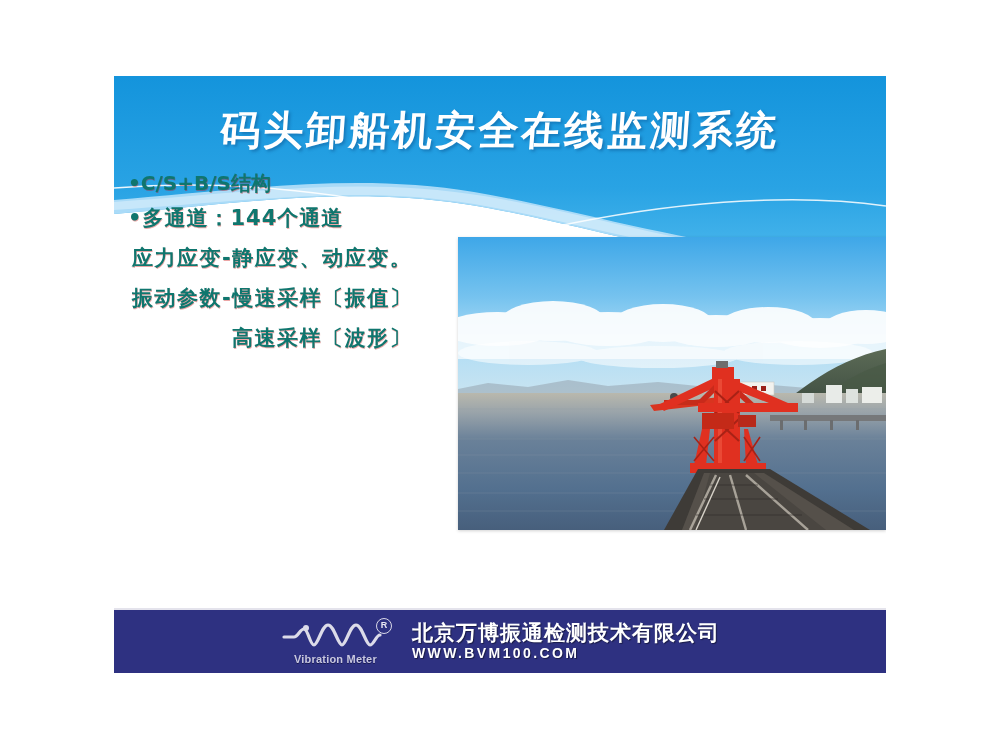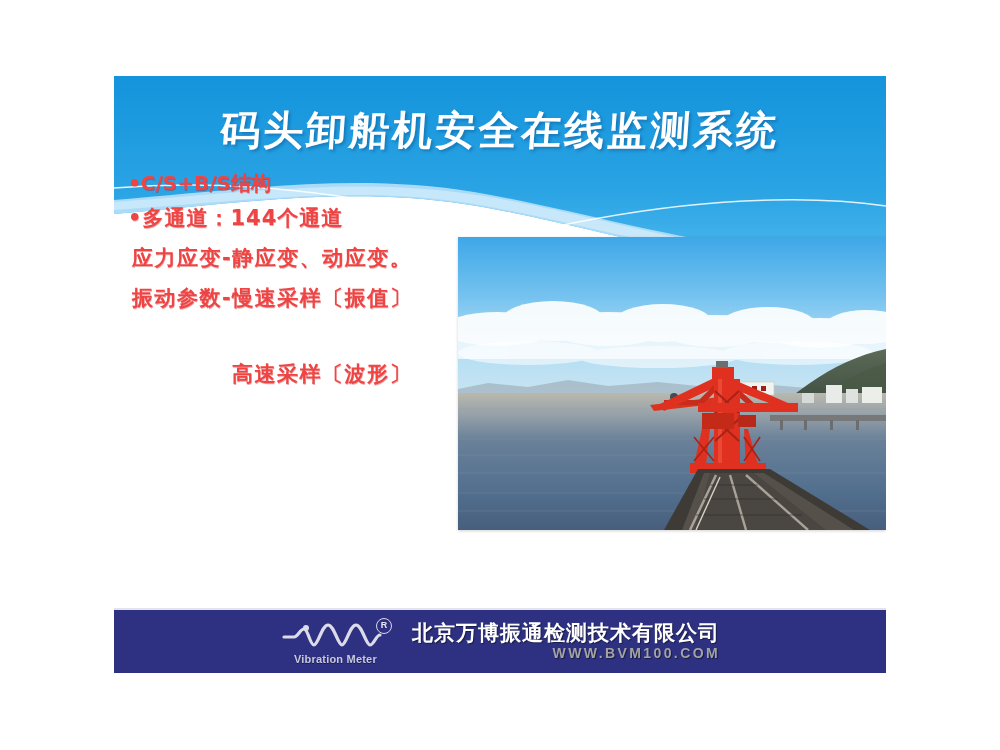--- a/index.html
+++ b/index.html
@@ -102,34 +102,34 @@
     height: 14px;
     border: 1.4px solid #d9d8e8;
     border-radius: 50%;
     color: #e8e7f2;
     font-size: 9px;
     line-height: 12px;
     text-align: center;
     font-weight: bold;
   }
 
-  .footer-text { flex: 0 0 auto; text-align: right; }
+  .footer-text { flex: 0 0 auto; text-align: left; }
   .company-name {
     font-size: 21px;
     font-weight: bold;
     color: #ffffff;
     font-family: "DejaVu Sans", "Liberation Sans", sans-serif;
     letter-spacing: 1px;
     text-shadow: 1px 1px 1px rgba(0,0,0,0.45);
     line-height: 1.05;
   }
   .site-url {
     font-size: 14px;
     font-weight: bold;
-    color: #a3a3a3;
+    color: #ffffff;
     letter-spacing: 2.4px;
     margin-top: 1px;
     text-shadow: 1px 1px 1px rgba(0,0,0,0.45);
     font-family: "Liberation Sans", sans-serif;
   }
 
   
   .title {
     position: absolute;
     left: 0;
@@ -148,30 +148,30 @@
 
   
   .content {
     position: absolute;
     left: 14px;
     top: 92px;
     width: 350px;
     z-index: 6;
   }
   .line {
-    color: #ef4444;
+    color: #0f766e;
     font-weight: bold;
     font-family: "DejaVu Sans", "Liberation Sans", sans-serif;
     white-space: nowrap;
     text-shadow: 0.5px 0.5px 0 rgba(200,0,0,0.35);
   }
   .l-first   { font-size: 20px; line-height: 30px; letter-spacing: 0px; }
   .l-bullet  { font-size: 21px; line-height: 40px; letter-spacing: 1px; }
   .l-sub     { font-size: 21px; line-height: 40px; letter-spacing: 1.5px; padding-left: 4px; }
-  .l-indent  { font-size: 21px; line-height: 40px; letter-spacing: 1.5px; padding-left: 104px; margin-top: 36px; }
+  .l-indent  { font-size: 21px; line-height: 40px; letter-spacing: 1.5px; padding-left: 104px; }
 
   
   .photo {
     position: absolute;
     left: 344px;
     top: 161px;
     width: 428px;
     height: 293px;
     overflow: hidden;
     z-index: 5;

